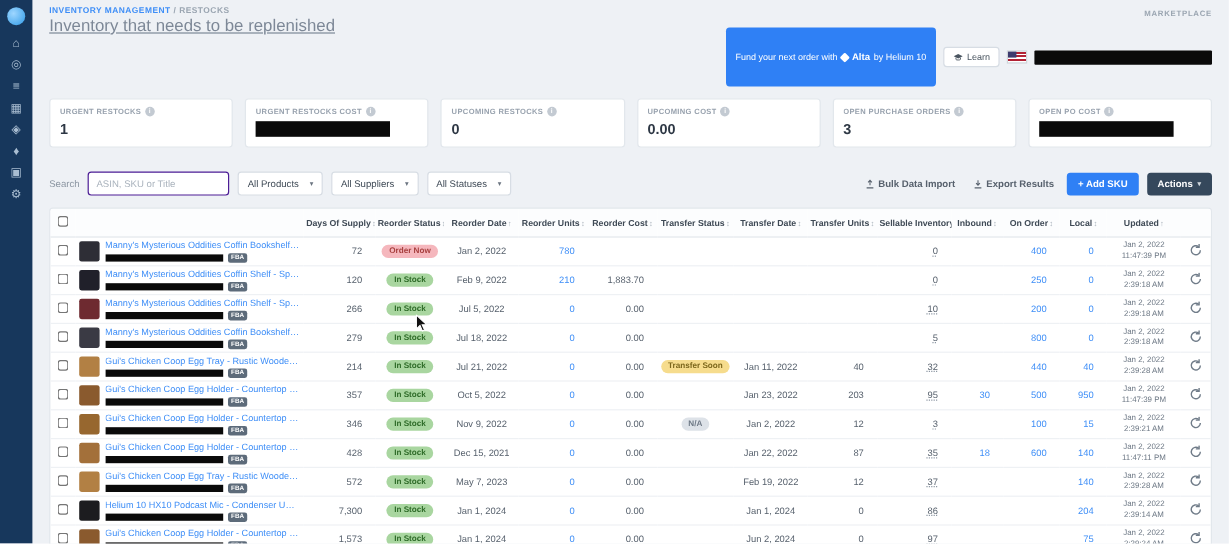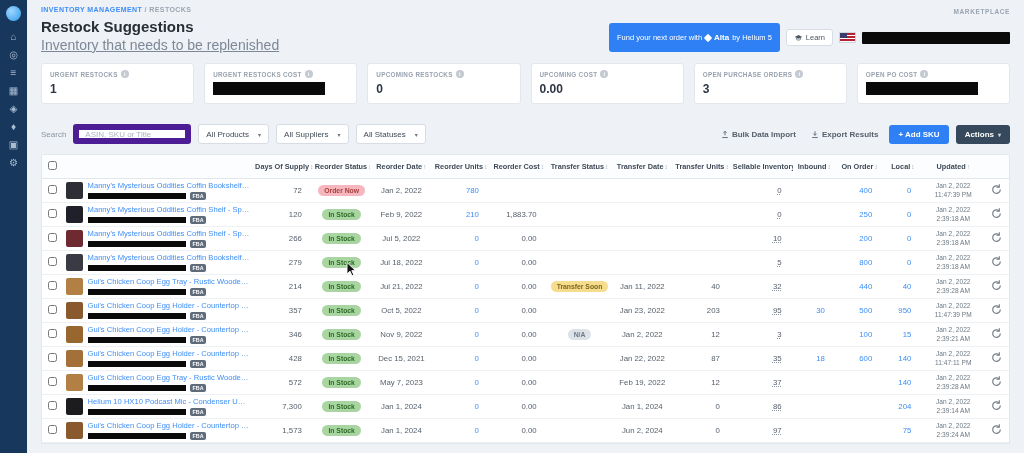--- a/index.html
+++ b/index.html
@@ -21,42 +21,42 @@
   .topbar { display:flex; justify-content:space-between; }
   .breadcrumb { font-size:7px; font-weight:bold; letter-spacing:.4px; }
   .bc-link { color:#3e8ef7; cursor:pointer; }
   .bc-sep, .bc-cur { color:#9aa5b1; }
   .title { font-size:15px; color:#272e36; margin:5px 0 2px; font-weight:bold; }
   .subtitle { font-size:14px; color:#7d8897;text-decoration:underline; }
 
   .right { text-align:right; }
   .mk-label { font-size:6.5px; color:#9aa5b1; letter-spacing:.6px; font-weight:bold; margin-top:2px; }
   .right-row { display:flex; align-items:center; gap:6px; margin-top:8px; }
-  .fund-btn { display:flex; align-items:center; gap:3px; background:#2f80f5; color:#fff; border:none; border-radius:3px; font-size:7.5px; padding:10px 8px; font-family:inherit; cursor:pointer; white-space:nowrap;justify-content:center; }
+  .fund-btn { display:flex; align-items:center; gap:3px; background:#2f80f5; color:#fff; border:none; border-radius:3px; font-size:7.5px; padding:20px 8px; font-family:inherit; cursor:pointer; white-space:nowrap;justify-content:center; }
   .fund-btn b { font-size:8px; }
   .alta-icon { width:6px; height:6px; background:#fff; transform:rotate(45deg); display:inline-block; border-radius:1px; }
   .learn-btn { display:flex; align-items:center; gap:3px; background:#fff; border:1px solid #d7dde4; border-radius:3px; font-size:7.5px; color:#4a5560; padding:3px 7px; font-family:inherit; cursor:pointer; }
   .flag { width:17px; height:11px; position:relative; display:inline-block; background:repeating-linear-gradient(#b22234 0 1.6px, #fff 1.6px 3.2px); border:1px solid #d0d5da; cursor:pointer; }
   .flag::before { content:""; position:absolute; left:0; top:0; width:7px; height:5px; background:#3c3b6e; }
   .redact { background:#0a0a0a; display:inline-block; border-radius:1px; }
   .mk-redact { width:148px; height:12px; cursor:pointer; }
 
   
   .stats { display:flex; gap:10px; margin-top:10px; }
   .stat-card { flex:1; background:#fff; border:1px solid #e2e7ec; border-radius:3px; padding:6px 8px 7px; }
   .stat-top { display:flex; align-items:center; gap:3px; }
   .stat-label { font-size:6.3px; font-weight:bold; color:#98a2ae; letter-spacing:.3px; white-space:nowrap; overflow:hidden; }
   .info-icon { width:8px; height:8px; flex:none; border-radius:50%; background:#c3cad2; color:#fff; font-size:5.5px; display:inline-flex; align-items:center; justify-content:center; font-weight:bold; cursor:pointer; }
   .stat-value { font-size:12px; font-weight:bold; color:#2d3744; margin-top:4px; min-height:13px; }
   .stat-value.redact-bar { background:#0a0a0a; width:112px; height:13px; }
 
   
   .filterbar { display:flex; align-items:center; gap:7px; margin-top:20px; }
   .search-label { font-size:8px; color:#8c96a2; }
-  .search-input { width:118px; height:20px; border:6px solid #4c1d95; border-radius:3px; font-size:8px; padding:0 6px; color:#4a5560; font-family:inherit; background:#fff; }
+  .search-input { width:118px; height:20px; border:1px solid #4c1d95; border-radius:3px; font-size:8px; padding:0 6px; color:#4a5560; font-family:inherit; background:#fff; }
   .search-input::placeholder { color:#aab3bd; }
   .dropdowns { display:flex; gap:7px; }
   .dropdown { display:flex; align-items:center; gap:9px; background:#fff; border:1px solid #d7dde4; border-radius:3px; height:20px; padding:0 7px; font-size:8px; color:#3f4a56; cursor:pointer; }
   .caret { font-size:6px; color:#6b7480; }
   .spacer { flex:1; }
   .ghost-btn { display:flex; align-items:center; gap:3px; background:none; border:none; font-size:8px; color:#57616d; font-family:inherit; cursor:pointer; padding:2px 4px; font-weight:bold; }
   .primary-btn { background:#2f80f5; color:#fff; border:none; border-radius:3px; font-size:8px; font-weight:bold; padding:5px 9px; font-family:inherit; cursor:pointer; }
   .dark-btn { background:#35485c; color:#fff; border:none; border-radius:3px; font-size:8px; font-weight:bold; padding:5px 9px; display:flex; align-items:center; gap:4px; font-family:inherit; cursor:pointer; }
   .dark-btn .caret { color:#cfd6dd; }
 
@@ -118,31 +118,30 @@
 
   <main class="main">
 
     <div class="topbar">
       <div class="left">
         <div class="breadcrumb">
           <span class="bc-link">INVENTORY MANAGEMENT</span>
           <span class="bc-sep">/</span>
           <span class="bc-cur">RESTOCKS</span>
         </div>
-        <h1 class="title">Restock Suggestions</h1>
         <div class="subtitle">Inventory that needs to be replenished</div>
       </div>
       <div class="right">
         <div class="mk-label">MARKETPLACE</div>
         <div class="right-row">
           <button class="fund-btn">
             <span>Fund your next order with</span>
             <span class="alta-icon"></span>
             <b>Alta</b>
-            <span>by Helium 5</span>
+            <span>by Helium 10</span>
           </button>
           <button class="learn-btn">
             <svg width="9" height="8" viewBox="0 0 12 10">
                 <path d="M6 1 11 3.5 6 6 1 3.5Z" fill="#4a5560"></path>
                 <path d="M3.5 5v2c0 .9 5 .9 5 0V5" fill="none" stroke="#4a5560" stroke-width="1"></path>
               </svg>
             <span>Learn</span>
           </button>
           <span class="flag"></span>
           <span class="redact mk-redact"></span>

